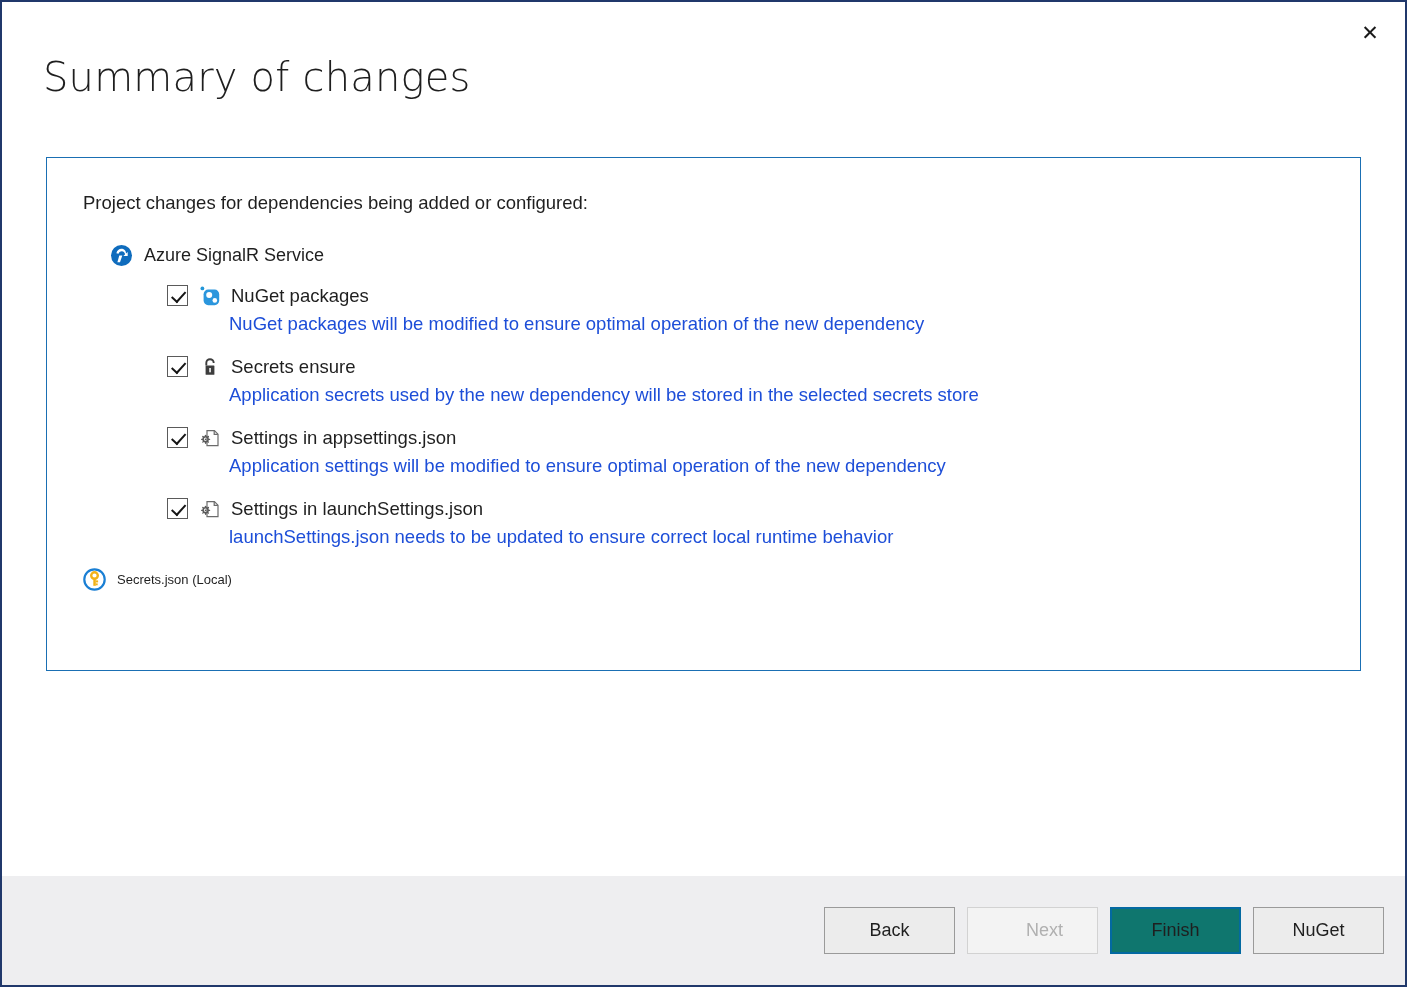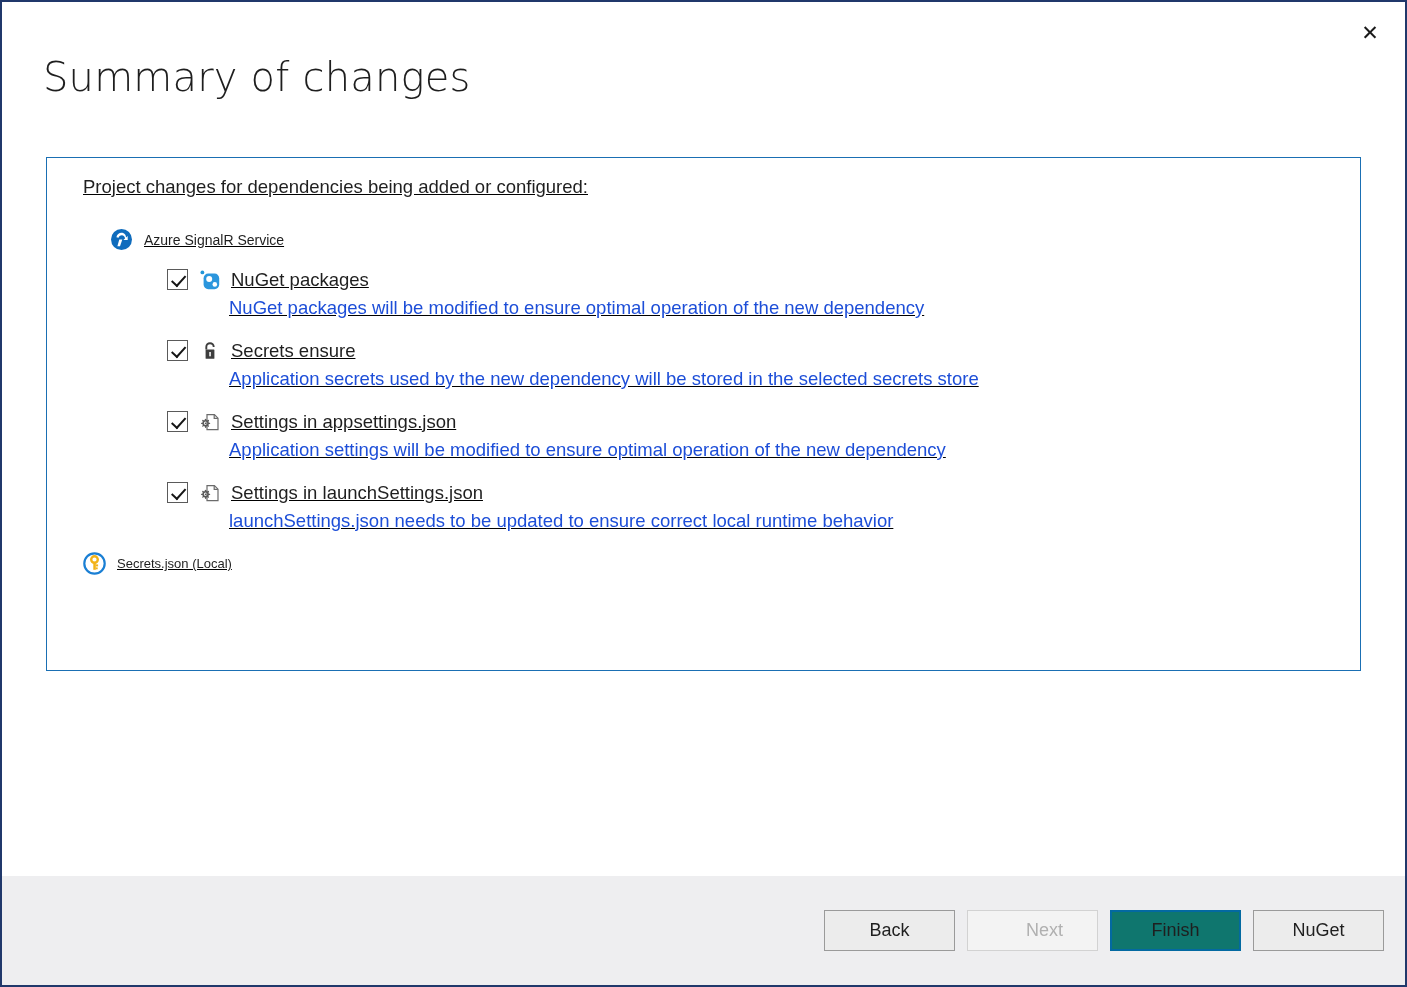--- a/index.html
+++ b/index.html
@@ -50,40 +50,39 @@
     letter-spacing: 0.2px;
     font-family: "DejaVu Sans", sans-serif;
   }
 
   
   #content-panel {
     margin: 57px 44px 0 44px;
     border: 1px solid #1a6fb3;
     background: #ffffff;
     height: 514px;
-    padding: 18px 36px 0 36px;
-    text-decoration: underline;
+    padding: 34px 36px 0 36px;
   }
 
   #intro-text {
     font-size: 18.5px;
     color: #1f1f1f;
     margin-bottom: 30px;
   }
 
   
   .dep-group { margin-left: 27px; }
 
   .dep-header {
     display: flex;
     align-items: center;
     gap: 11px;
     margin-bottom: 17px;
   }
-  .dep-header-label { font-size: 14px; color: #1f1f1f; }
+  .dep-header-label { font-size: 18px; color: #1f1f1f; }
 
   .change-list { margin-left: 57px; }
 
   .change-row {
     display: flex;
     align-items: center;
     gap: 10px;
     margin-bottom: 6px;
   }
 
@@ -146,21 +145,21 @@
     background: #eeeef0;
     display: flex;
     align-items: center;
     justify-content: flex-end;
     gap: 12px;
     padding-right: 21px;
   }
 
   .dlg-btn {
     width: 131px;
-    height: 41px;
+    height: 47px;
     font-size: 18px;
     font-family: "Liberation Sans", sans-serif;
     background: #ececec;
     border: 1px solid #9a9a9a;
     color: #1f1f1f;
     cursor: pointer;
   }
   .dlg-btn.disabled {
     color: #b0b0b0;
     border-color: #d2d2d2;

